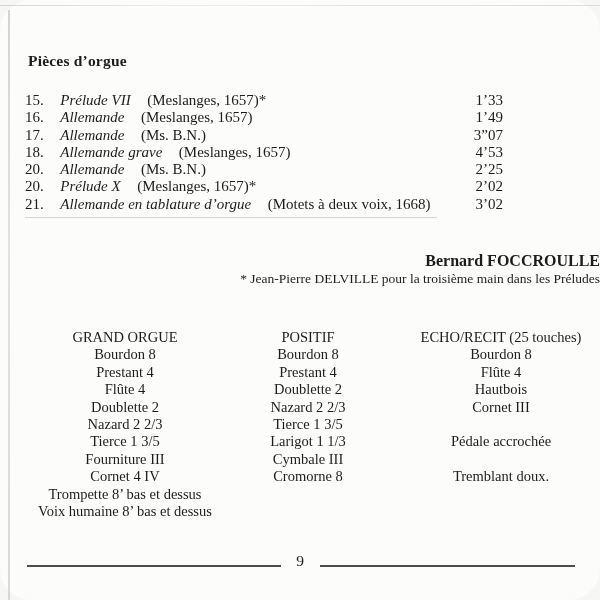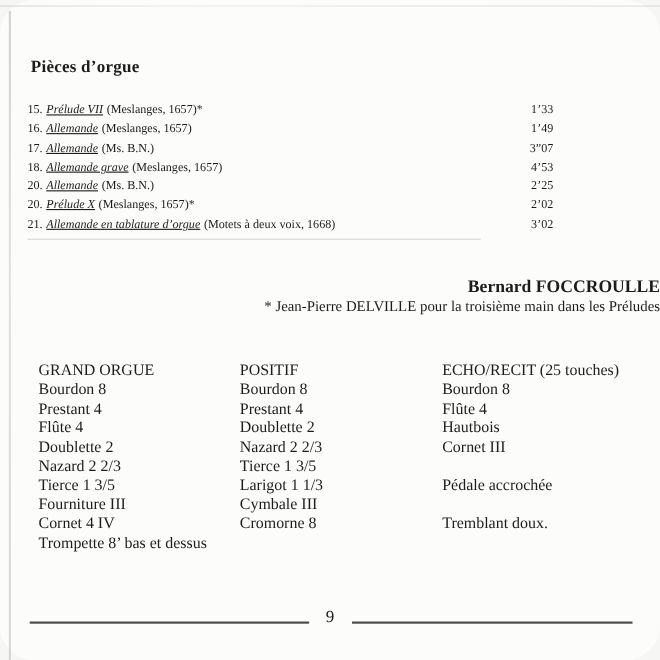--- a/index.html
+++ b/index.html
@@ -32,23 +32,23 @@
     position:absolute;left:28px;top:52px;
     font-size:15.5px;font-weight:bold;
     letter-spacing:.2px;
   }
   .tracklist{
     position:absolute;left:25px;top:92px;width:478px;
   }
   .track-row{
     display:flex;align-items:flex-start;
     height:17.3px;line-height:17.3px;
-    font-size:11px;white-space:nowrap;
+    font-size:15px;white-space:nowrap;gap:12px;
   }
-  .track-title{font-style:italic;margin-left:.30em;text-decoration:underline;}
+  .track-title{font-style:italic;margin-left:.30em;}
   .track-source{margin-left:.30em;}
   .track-duration{margin-left:auto;}
   .divider-rule{
     position:absolute;left:25px;top:217px;width:412px;height:1px;
     background:#c9c9c6;opacity:.75;
   }
   .performer{
     position:absolute;left:0;top:251px;width:600px;
     text-align:right;
   }
@@ -57,21 +57,21 @@
   .performer-note{font-size:13.5px;line-height:17px;}
   .spec{
     position:absolute;left:35px;top:329px;width:540px;
   }
   .spec-col{position:absolute;top:0;}
   .spec-col-0{left:0;width:180px;}
   .spec-col-1{left:183px;width:180px;}
   .spec-col-2{left:367px;width:198px;}
   .spec-line{
     height:17.4px;line-height:17.4px;
-    font-size:14.5px;white-space:nowrap;
+    font-size:14.5px;white-space:nowrap;text-align:center;
   }
   .footer-pagenum{
     position:absolute;left:0;top:552px;width:600px;
     text-align:center;font-size:15.5px;
   }
   .footer-rule{
     position:absolute;top:565px;height:1.5px;
     background:#4c4c4a;
   }
   .footer-rule-left{left:27px;width:254px;}
@@ -145,20 +145,21 @@
       <div class="spec-line">GRAND ORGUE</div>
       <div class="spec-line">Bourdon 8</div>
       <div class="spec-line">Prestant 4</div>
       <div class="spec-line">Flûte 4</div>
       <div class="spec-line">Doublette 2</div>
       <div class="spec-line">Nazard 2 2/3</div>
       <div class="spec-line">Tierce 1 3/5</div>
       <div class="spec-line">Fourniture III</div>
       <div class="spec-line">Cornet 4 IV</div>
       <div class="spec-line">Trompette 8’ bas et dessus</div>
+      <div class="spec-line">Voix humaine 8’ bas et dessus</div>
     </div>
 
     <div class="spec-col spec-col-1">
       <div class="spec-line">POSITIF</div>
       <div class="spec-line">Bourdon 8</div>
       <div class="spec-line">Prestant 4</div>
       <div class="spec-line">Doublette 2</div>
       <div class="spec-line">Nazard 2 2/3</div>
       <div class="spec-line">Tierce 1 3/5</div>
       <div class="spec-line">Larigot 1 1/3</div>

